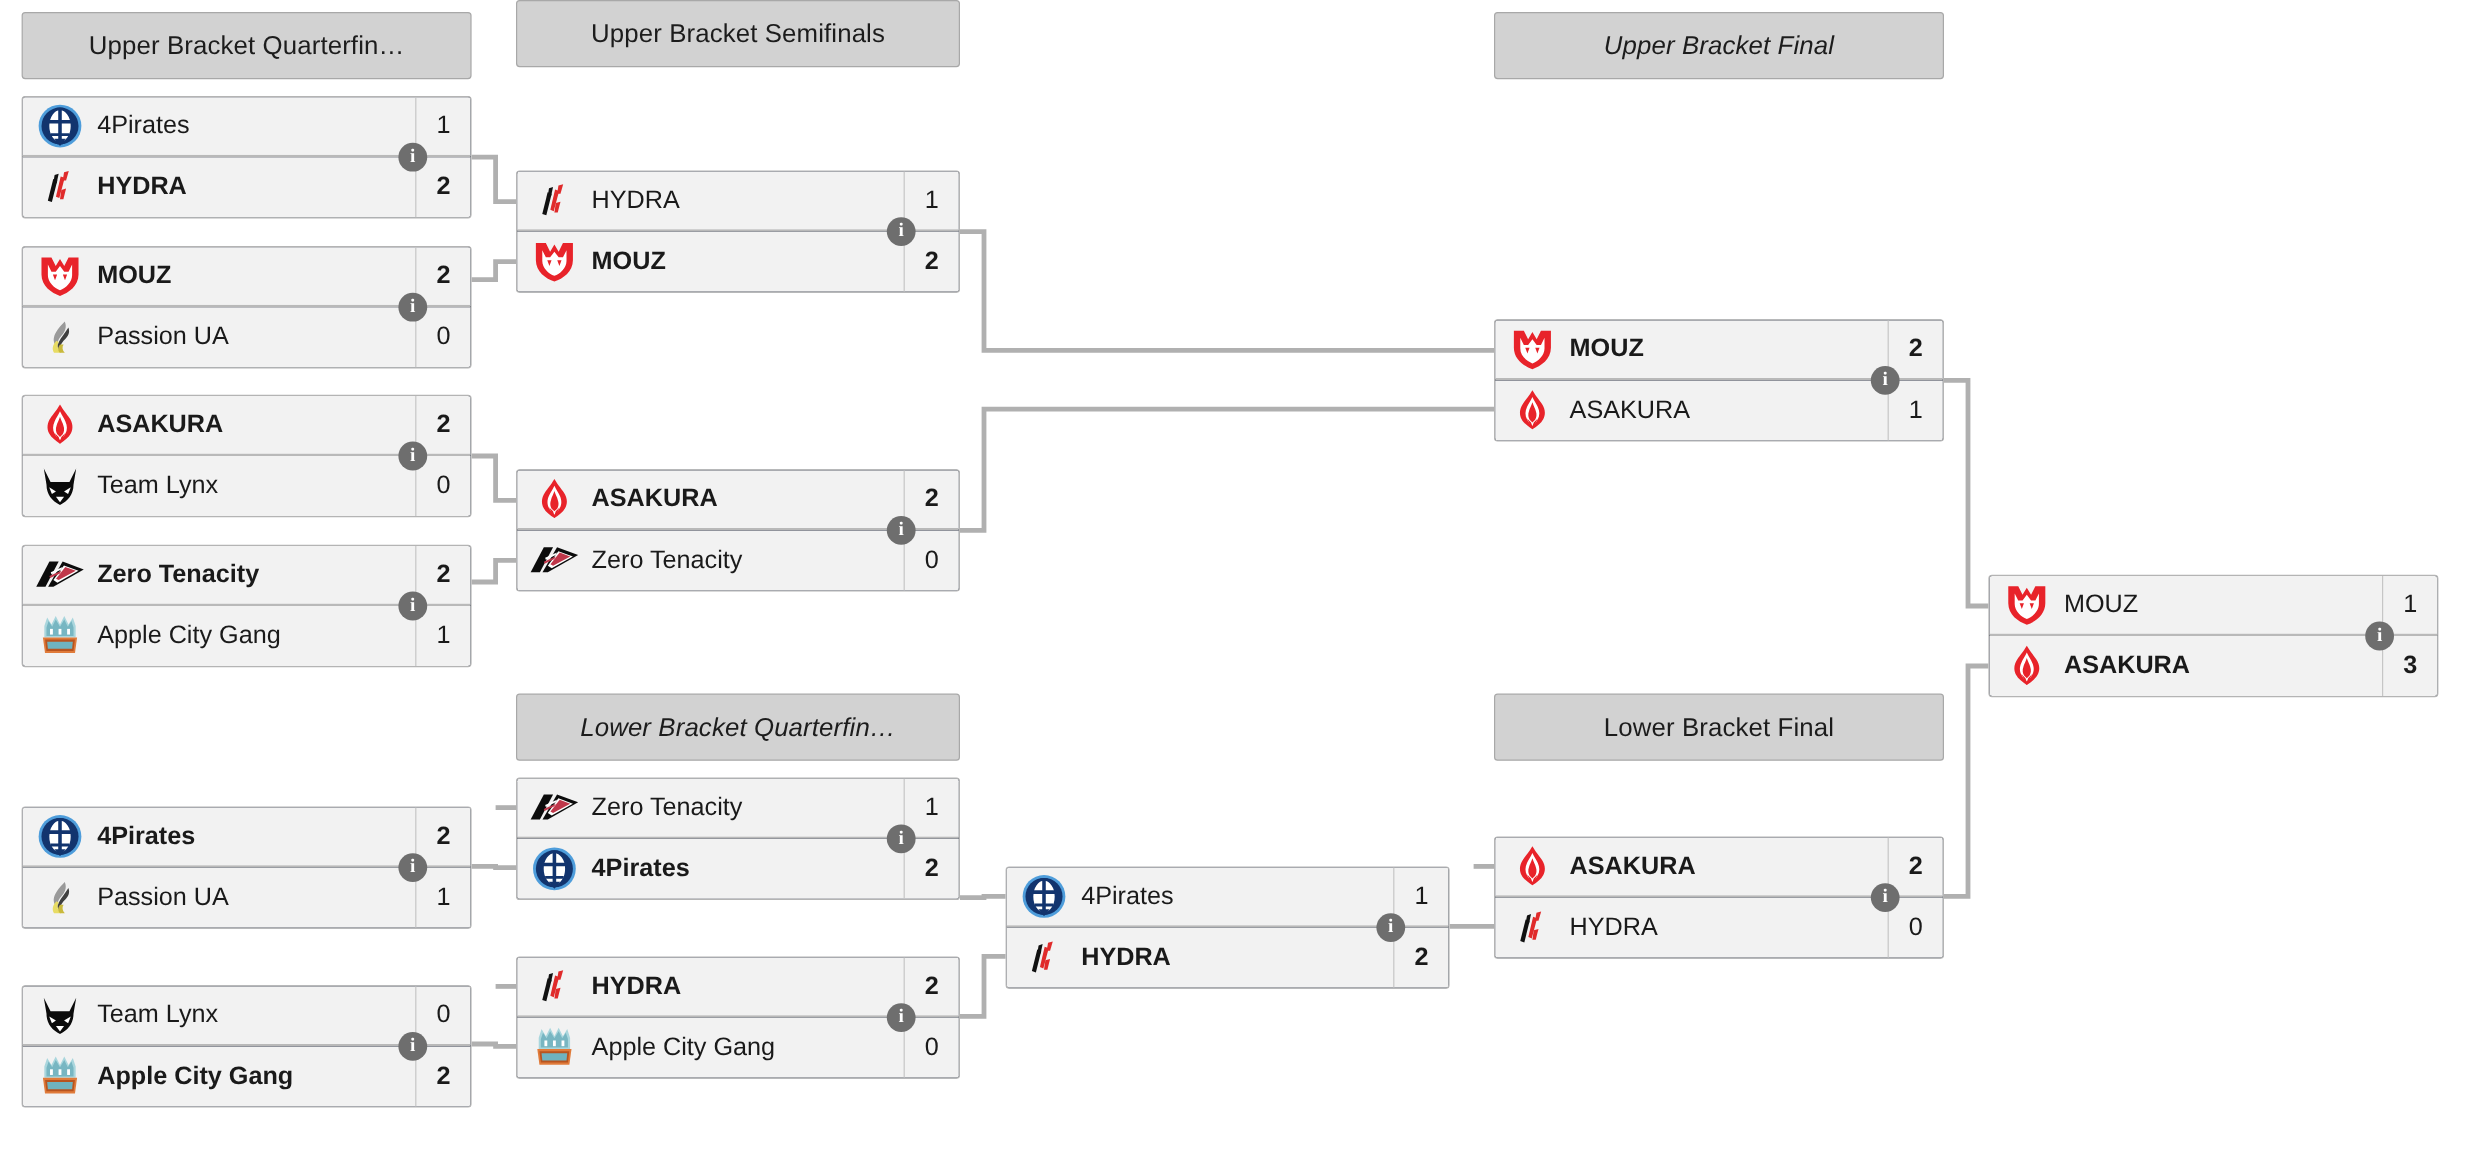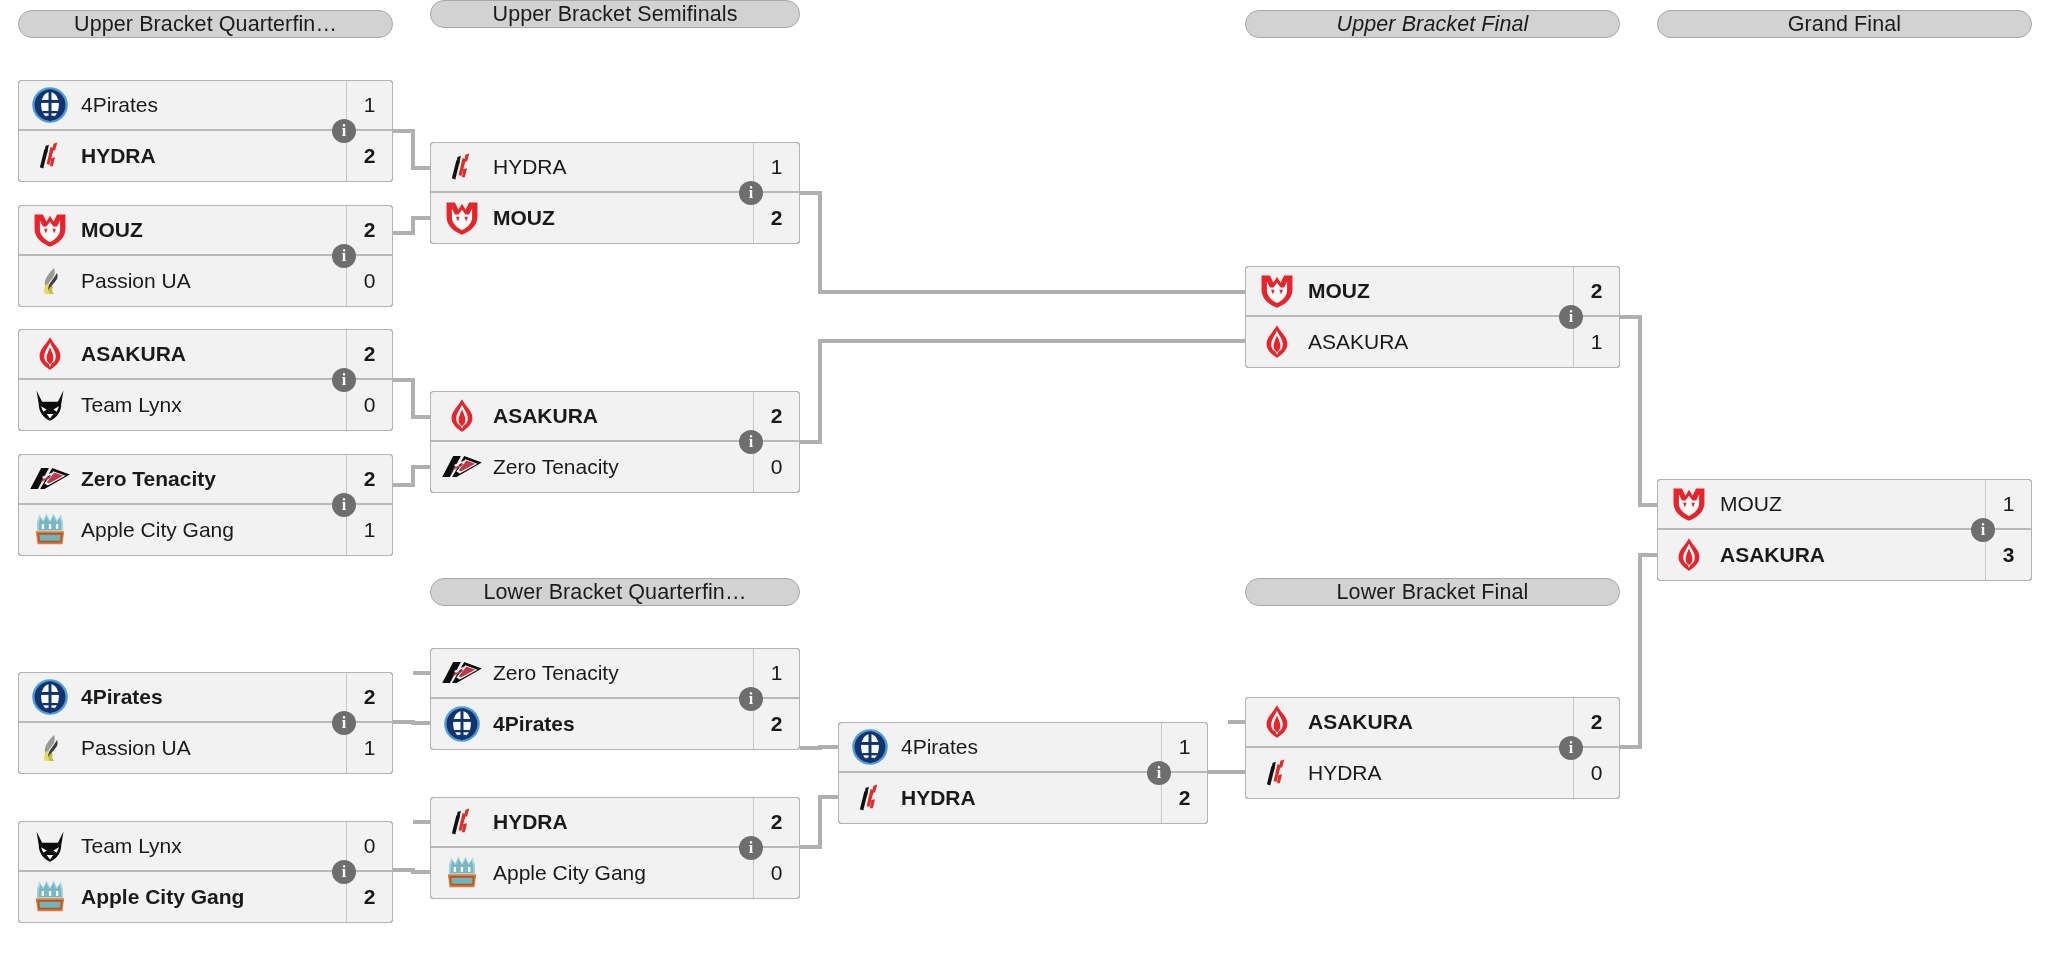--- a/index.html
+++ b/index.html
@@ -11,24 +11,24 @@
     position:relative;
   }
   #bracket{position:absolute;inset:0;}
 
   
   #lines{position:absolute;left:0;top:0;width:2062px;height:964px;pointer-events:none;}
 
   
   .round-header{
     position:absolute;
-    height:28px;
+    height:56px;
     background:#d2d2d2;
     border:1px solid #a8a8a8;
-    border-radius:14px;
+    border-radius:3px;
     display:flex;align-items:center;justify-content:center;
     font-size:21.5px;
     color:#1c1c1c;
     letter-spacing:.1px;
     box-sizing:border-box;
     white-space:nowrap;
     overflow:hidden;
   }
 
   
@@ -131,23 +131,22 @@
 
       <path d="M1208,772 L1228,772 L1228,772 L1245,772"></path>
 
       <path d="M1228,722 L1245,722"></path>
     </g>
   </svg>
 
   <div class="round-header" style="left:18px;top:10px;width:375px;">Upper Bracket Quarterfin…</div>
   <div class="round-header" style="left:430px;top:0;width:370px;">Upper Bracket Semifinals</div>
   <div class="round-header" style="left:1245px;top:10px;width:375px;font-style:italic;">Upper Bracket Final</div>
-  <div class="round-header" style="left:1657px;top:10px;width:375px;">Grand Final</div>
-
-  <div class="round-header" style="left:430px;top:578px;width:370px;">Lower Bracket Quarterfin…</div>
+
+  <div class="round-header" style="left:430px;top:578px;width:370px;font-style:italic;">Lower Bracket Quarterfin…</div>
   <div class="round-header" style="left:1245px;top:578px;width:375px;">Lower Bracket Final</div>
 
   <div class="match" style="left:18px;top:80px;width:375px;">
     <div class="row top">
       <span class="logo">
           <svg width="38" height="38" viewBox="0 0 64 64">
             <circle cx="32" cy="32" r="30" fill="#4e9ddb"></circle>
             <circle cx="32" cy="32" r="26" fill="#12346e"></circle>
             <ellipse cx="32" cy="32" rx="17" ry="24" fill="#ffffff"></ellipse>
             <path d="M32 8 L32 56" stroke="#12346e" stroke-width="5"></path>

